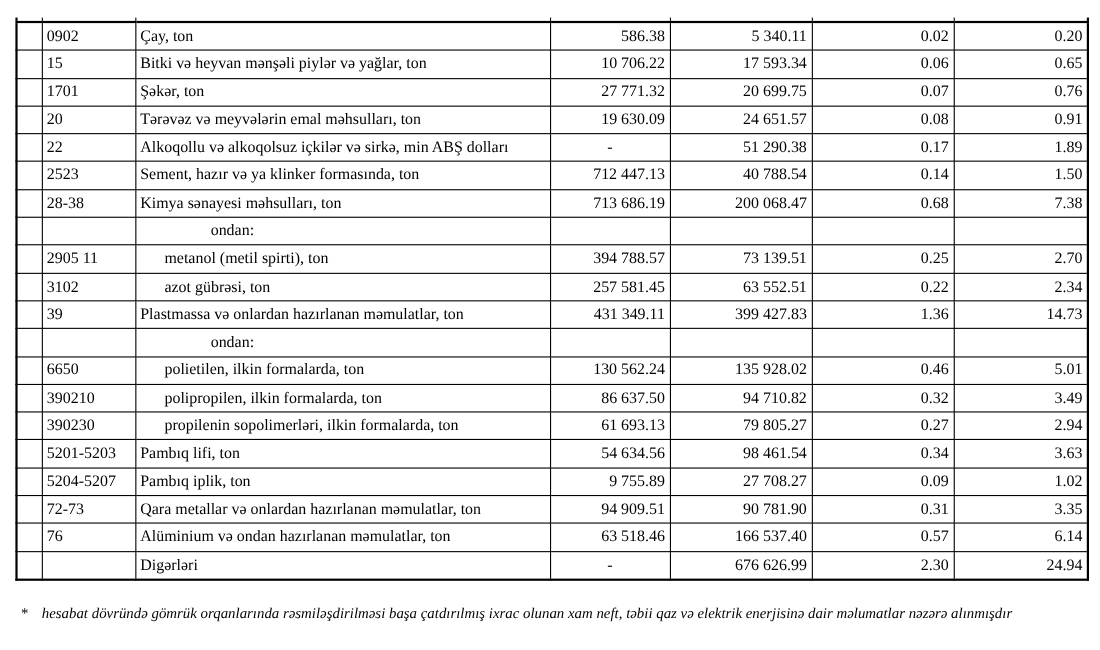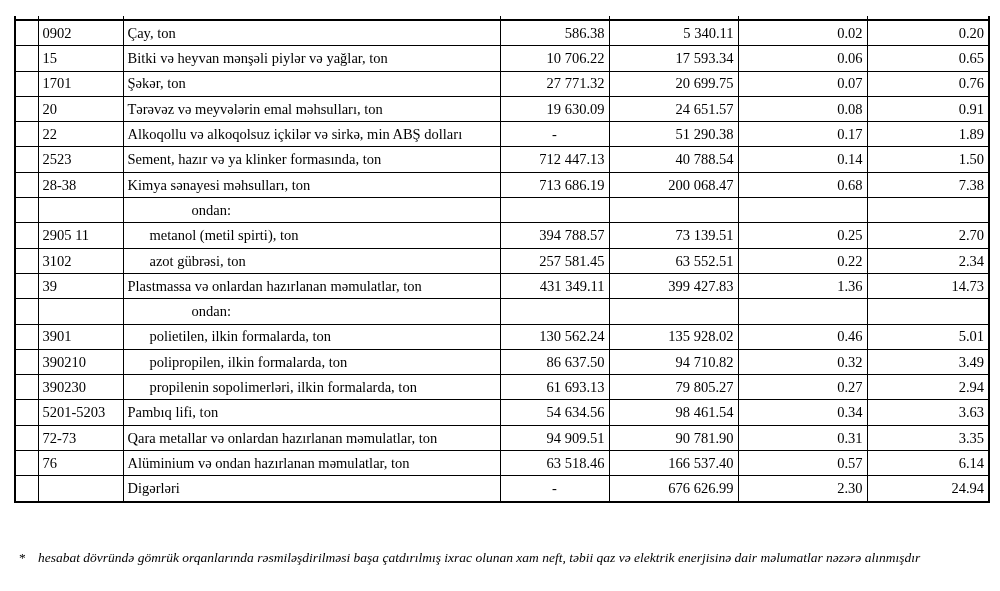--- a/index.html
+++ b/index.html
@@ -203,21 +203,21 @@
             <td class="blank"></td>
             <td class="code"></td>
             <td class="name indent-2">ondan:</td>
             <td class="num"></td>
             <td class="num"></td>
             <td class="num"></td>
             <td class="num"></td>
           </tr>
           <tr>
             <td class="blank"></td>
-            <td class="code">3901</td>
+            <td class="code">6650</td>
             <td class="name indent-1">polietilen, ilkin formalarda, ton</td>
             <td class="num">130 562.24</td>
             <td class="num">135 928.02</td>
             <td class="num">0.46</td>
             <td class="num">5.01</td>
           </tr>
           <tr>
             <td class="blank"></td>
             <td class="code">390210</td>
             <td class="name indent-1">polipropilen, ilkin formalarda, ton</td>
@@ -239,20 +239,29 @@
             <td class="blank"></td>
             <td class="code">5201-5203</td>
             <td class="name indent-0">Pambıq lifi, ton</td>
             <td class="num">54 634.56</td>
             <td class="num">98 461.54</td>
             <td class="num">0.34</td>
             <td class="num">3.63</td>
           </tr>
           <tr>
             <td class="blank"></td>
+            <td class="code">5204-5207</td>
+            <td class="name indent-0">Pambıq iplik, ton</td>
+            <td class="num">9 755.89</td>
+            <td class="num">27 708.27</td>
+            <td class="num">0.09</td>
+            <td class="num">1.02</td>
+          </tr>
+          <tr>
+            <td class="blank"></td>
             <td class="code">72-73</td>
             <td class="name indent-0">Qara metallar və onlardan hazırlanan məmulatlar, ton</td>
             <td class="num">94 909.51</td>
             <td class="num">90 781.90</td>
             <td class="num">0.31</td>
             <td class="num">3.35</td>
           </tr>
           <tr>
             <td class="blank"></td>
             <td class="code">76</td>

